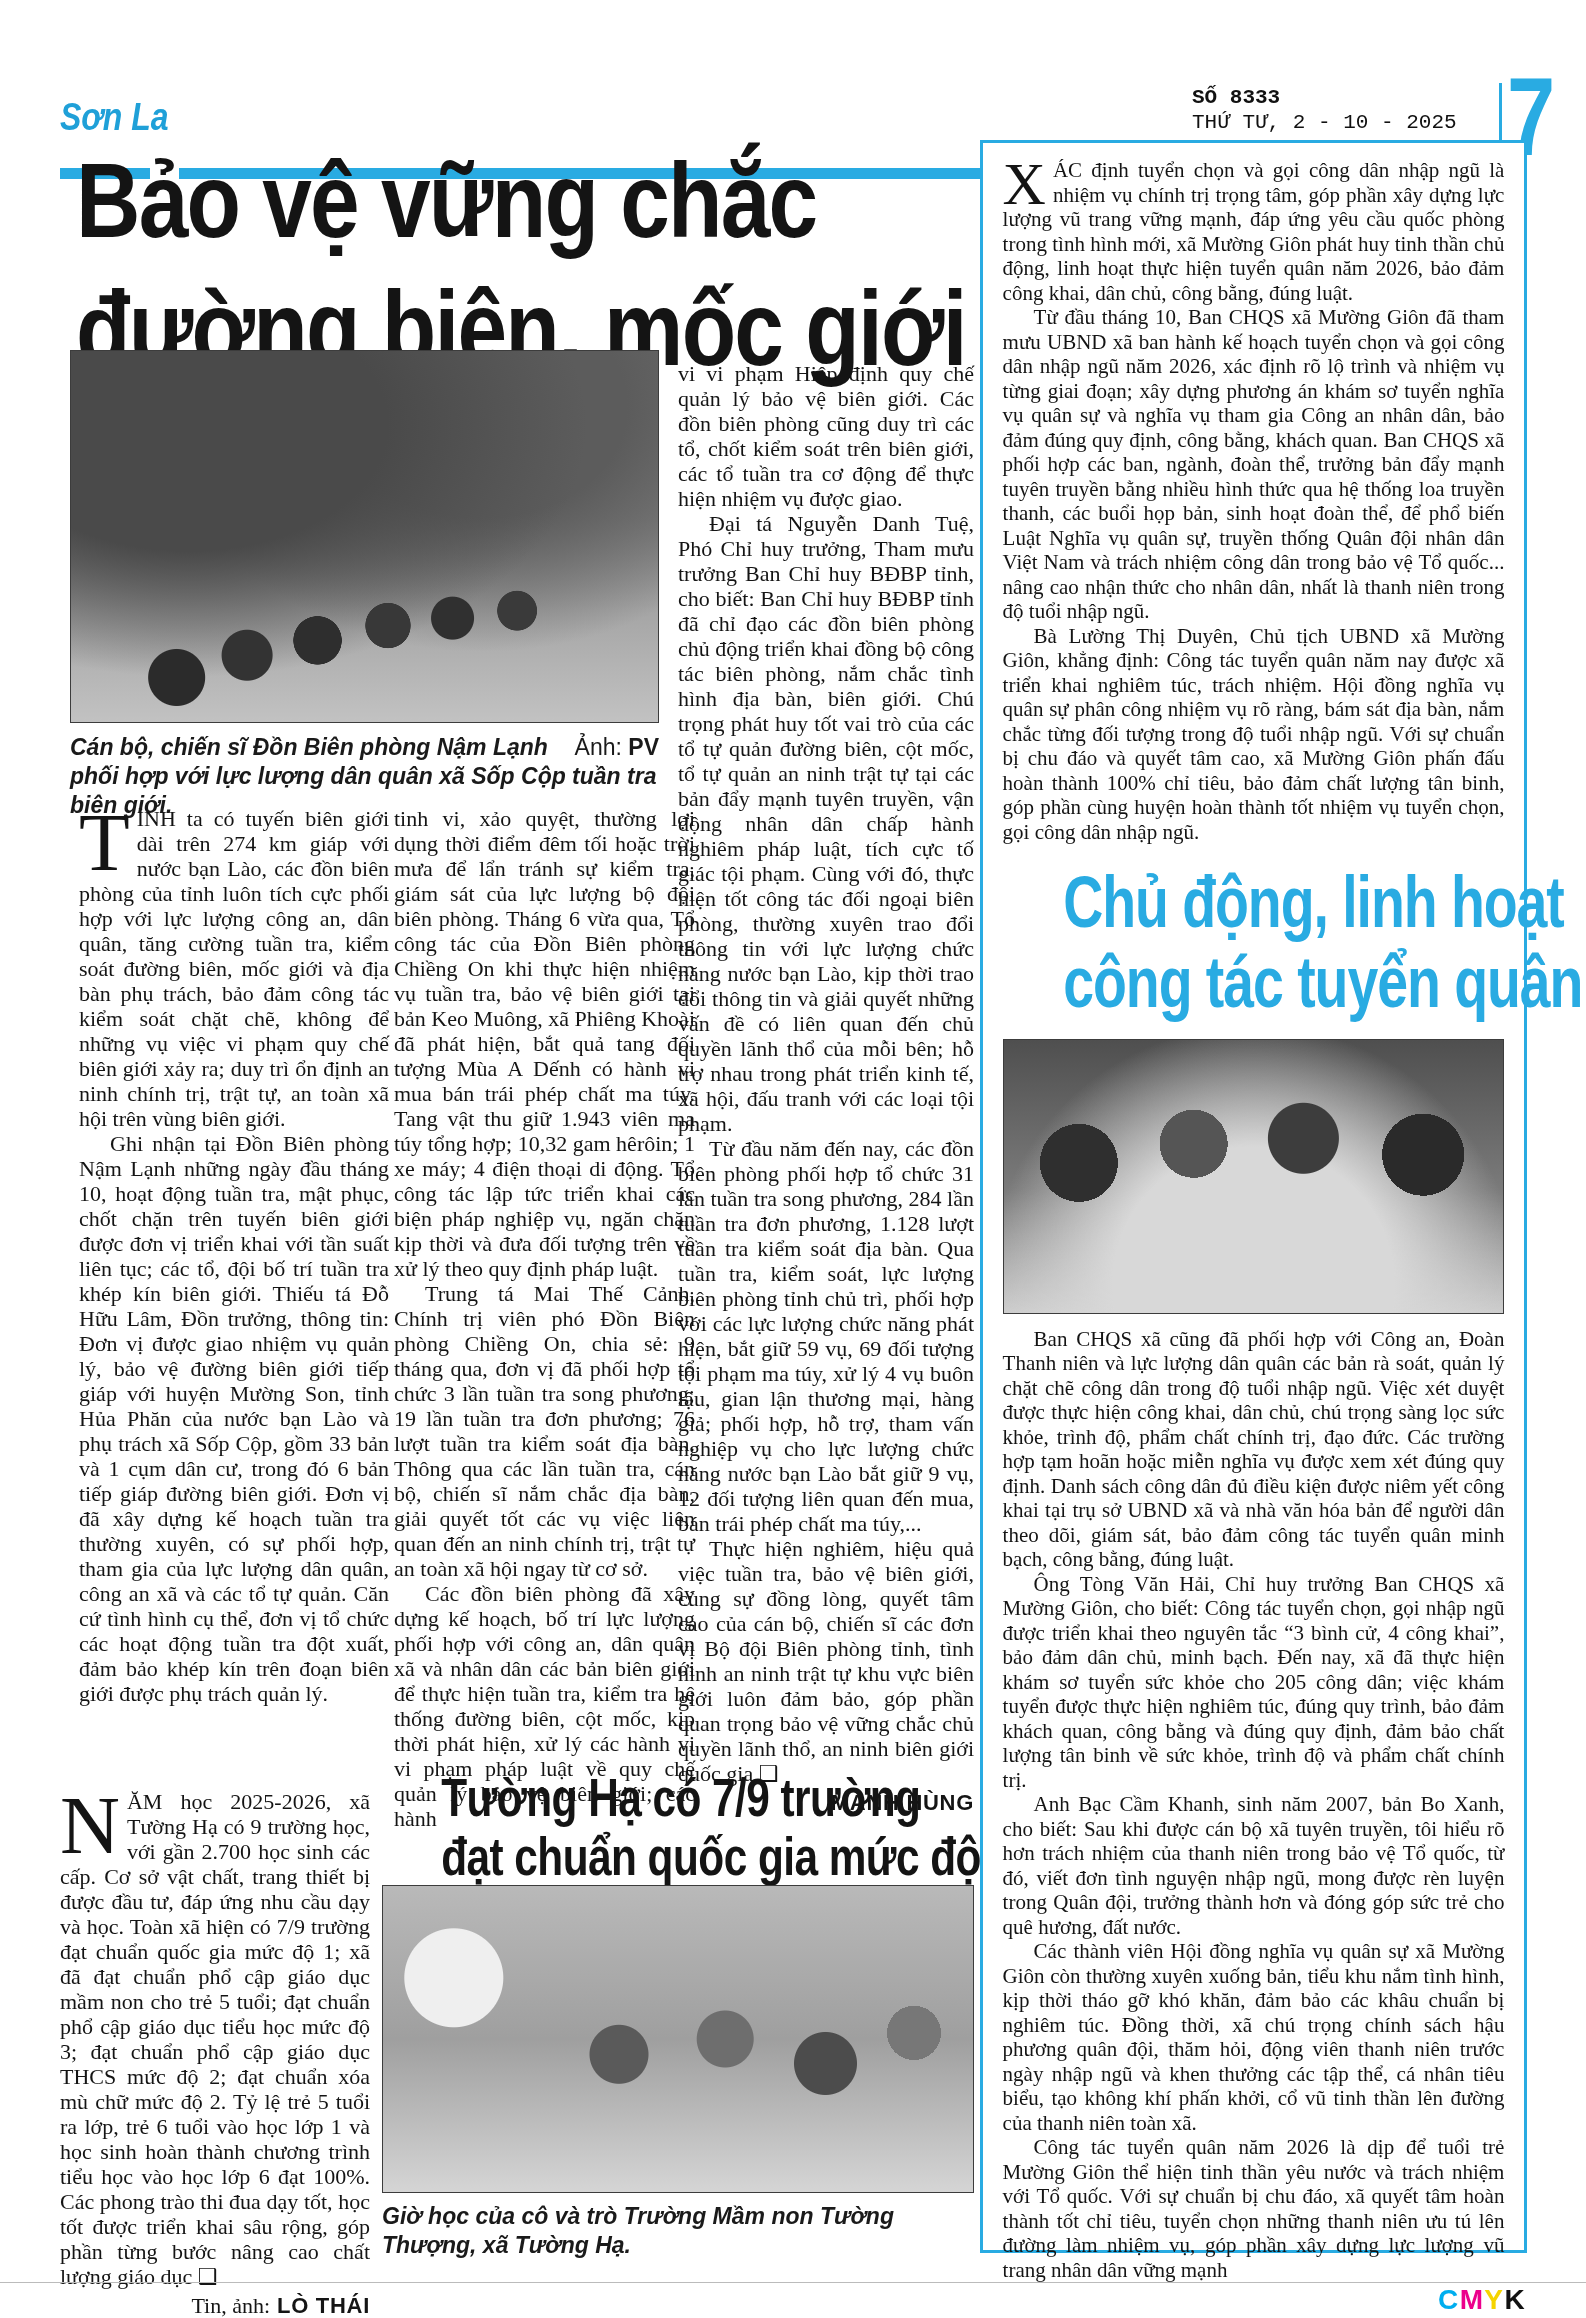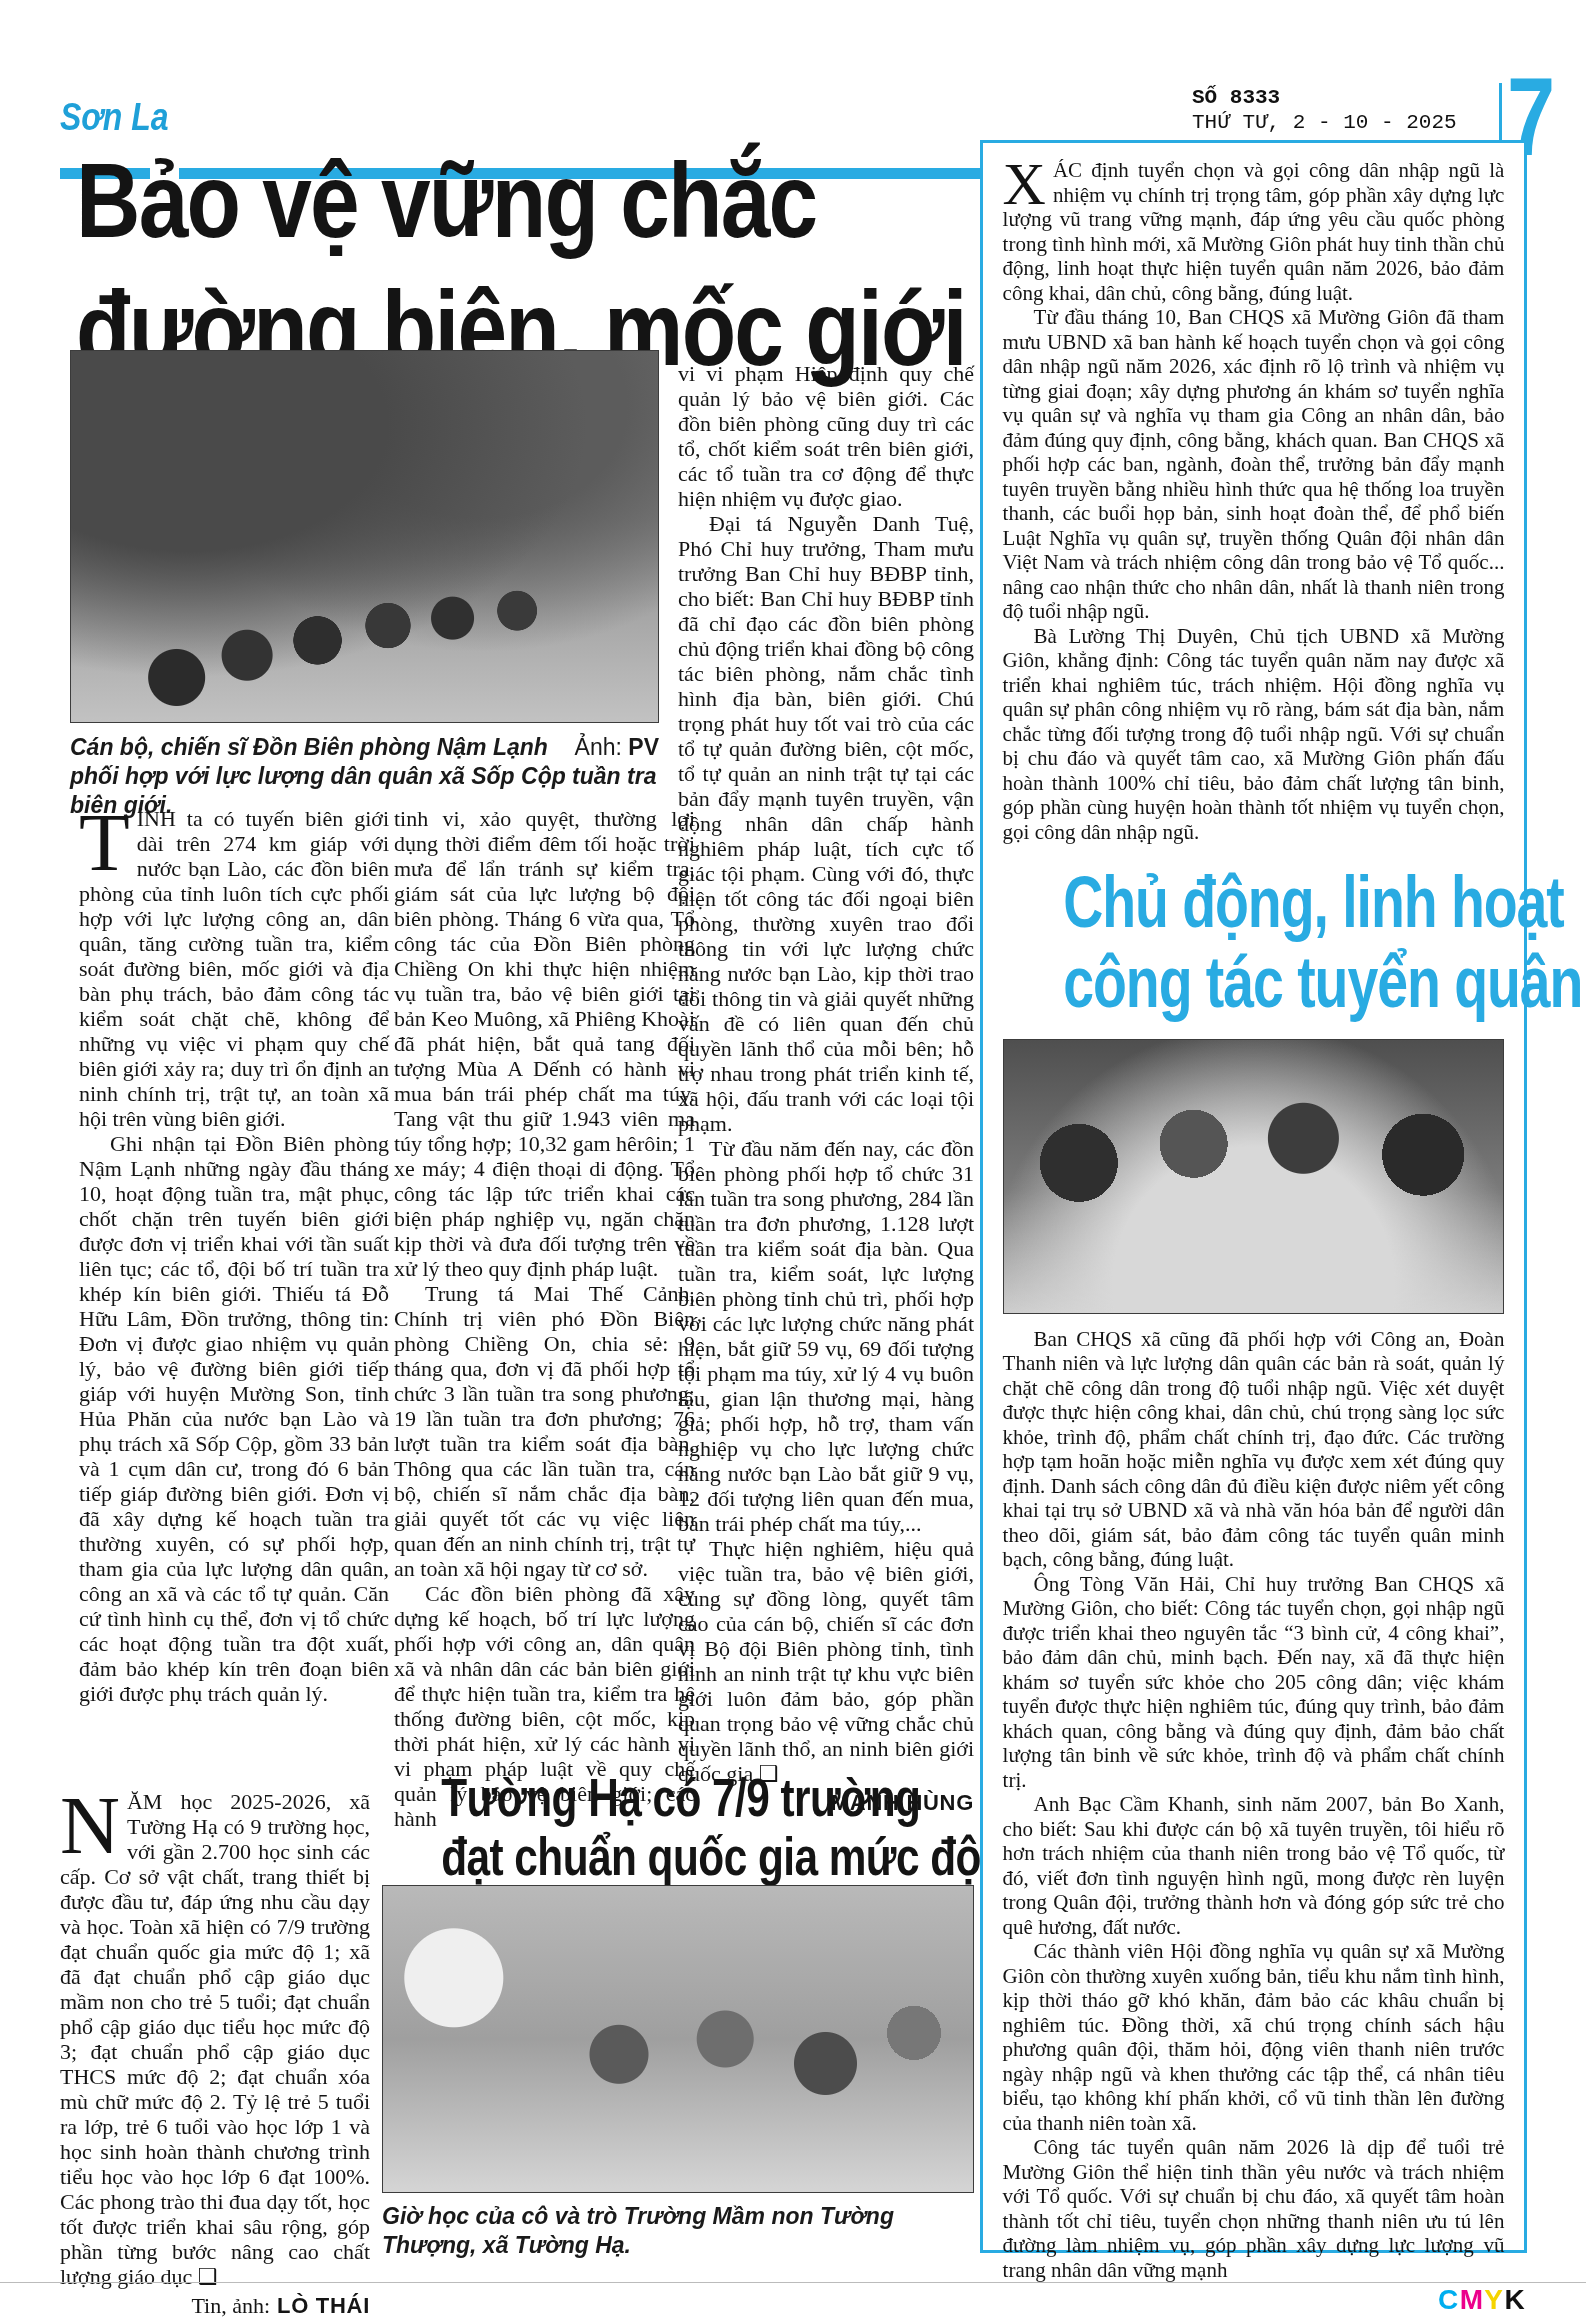--- a/index.html
+++ b/index.html
@@ -170,21 +170,21 @@
     <span class="hl-line">Chủ động, linh hoạt</span>
     <span class="hl-line">công tác tuyển quân</span>
   </div>
 
   <div class="photo photo-meeting"></div>
 
 
   <div class="col" style="margin-top:12.6px;">
     <p>Ban CHQS xã cũng đã phối hợp với Công an, Đoàn Thanh niên và lực lượng dân quân các bản rà soát, quản lý chặt chẽ công dân trong độ tuổi nhập ngũ. Việc xét duyệt được thực hiện công khai, dân chủ, chú trọng sàng lọc sức khỏe, trình độ, phẩm chất chính trị, đạo đức. Các trường hợp tạm hoãn hoặc miễn nghĩa vụ được xem xét đúng quy định. Danh sách công dân đủ điều kiện được niêm yết công khai tại trụ sở UBND xã và nhà văn hóa bản để người dân theo dõi, giám sát, bảo đảm công tác tuyển quân minh bạch, công bằng, đúng luật.</p>
     <p>Ông Tòng Văn Hải, Chỉ huy trưởng Ban CHQS xã Mường Giôn, cho biết: Công tác tuyển chọn, gọi nhập ngũ được triển khai theo nguyên tắc “3 bình cử, 4 công khai”, bảo đảm dân chủ, minh bạch. Đến nay, xã đã thực hiện khám sơ tuyển sức khỏe cho 205 công dân; việc khám tuyển được thực hiện nghiêm túc, đúng quy trình, bảo đảm khách quan, công bằng và đúng quy định, đảm bảo chất lượng tân binh về sức khỏe, trình độ và phẩm chất chính trị.</p>
-    <p>Anh Bạc Cầm Khanh, sinh năm 2007, bản Bo Xanh, cho biết: Sau khi được cán bộ xã tuyên truyền, tôi hiểu rõ hơn trách nhiệm của thanh niên trong bảo vệ Tổ quốc, từ đó, viết đơn tình nguyện hình ngũ, mong được rèn luyện trong Quân đội, trưởng thành hơn và đóng góp sức trẻ cho quê hương, đất nước.</p>
+    <p>Anh Bạc Cầm Khanh, sinh năm 2007, bản Bo Xanh, cho biết: Sau khi được cán bộ xã tuyên truyền, tôi hiểu rõ hơn trách nhiệm của thanh niên trong bảo vệ Tổ quốc, từ đó, viết đơn tình nguyện nhập ngũ, mong được rèn luyện trong Quân đội, trưởng thành hơn và đóng góp sức trẻ cho quê hương, đất nước.</p>
     <p>Các thành viên Hội đồng nghĩa vụ quân sự xã Mường Giôn còn thường xuyên xuống bản, tiểu khu nắm tình hình, kịp thời tháo gỡ khó khăn, đảm bảo các khâu chuẩn bị nghiêm túc. Đồng thời, xã chú trọng chính sách hậu phương quân đội, thăm hỏi, động viên thanh niên trước ngày nhập ngũ và khen thưởng các tập thể, cá nhân tiêu biểu, tạo không khí phấn khởi, cổ vũ tinh thần lên đường của thanh niên toàn xã.</p>
     <p>Công tác tuyển quân năm 2026 là dịp để tuổi trẻ Mường Giôn thể hiện tinh thần yêu nước và trách nhiệm với Tổ quốc. Với sự chuẩn bị chu đáo, xã quyết tâm hoàn thành tốt chỉ tiêu, tuyển chọn những thanh niên ưu tú lên đường làm nhiệm vụ, góp phần xây dựng lực lượng vũ trang nhân dân vững mạnh</p>
 
   </div>
 </div>
 
 <div class="abs footer-rule"></div>
 <div class="abs cmyk">
   <span class="c">C</span><span class="m">M</span><span class="y">Y</span><span class="k">K</span>
 </div>

